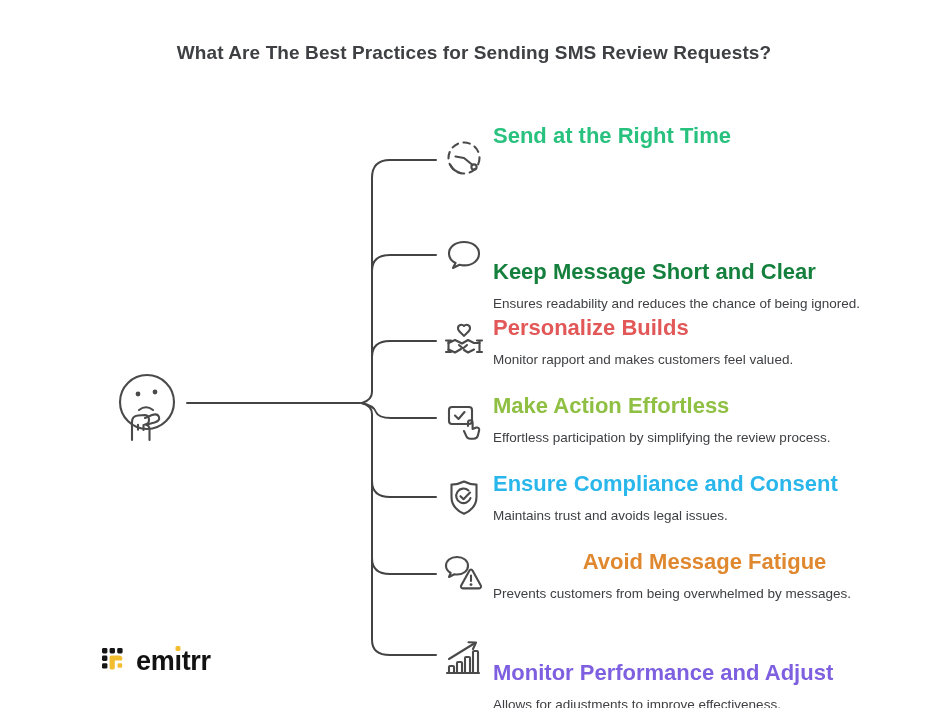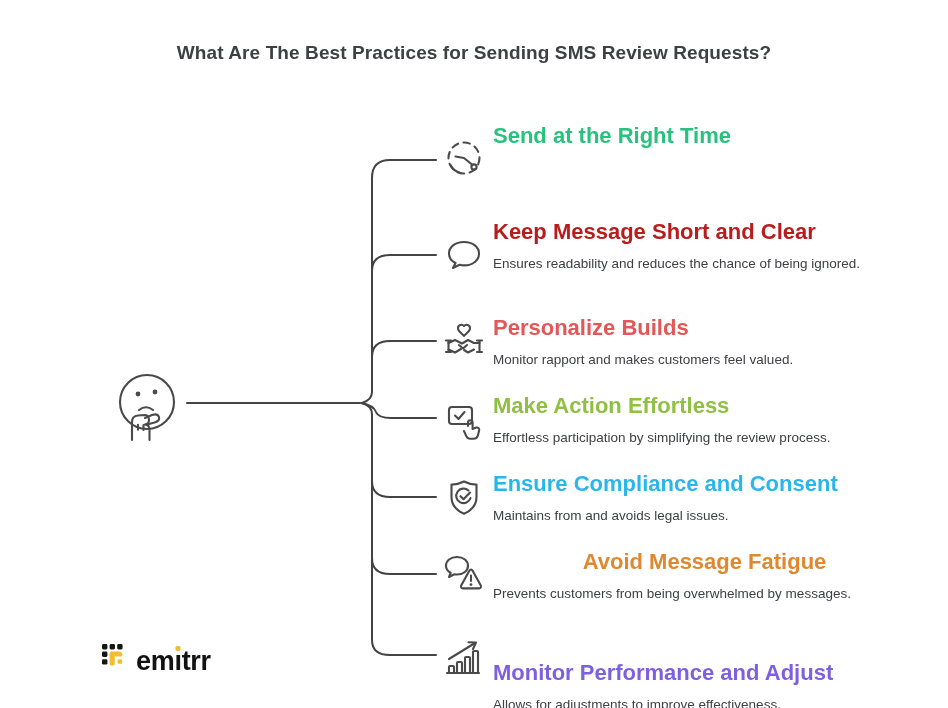--- a/index.html
+++ b/index.html
@@ -17,21 +17,21 @@
   .item .icon{position:absolute;left:0;width:46px;height:46px;}
   .item h2{margin:0 0 0 52px;font-size:22px;line-height:21px;font-weight:700;}
   .item p{margin:12px 0 0 52px;font-size:13.5px;line-height:19px;color:#3f4043;max-width:416px;}
   .i1{top:125px}.i1 .icon{top:12px}
   .i2{top:221px}.i2 .icon{top:11px}
   .i3{top:317px}.i3 .icon{top:2px}
   .i4{top:395px}.i4 .icon{top:3px}
   .i5{top:473px}.i5 .icon{top:2px}
   .i6{top:551px}.i6 .icon{top:0px}
   .i7{top:629px}.i7 .icon{top:5px}
-  .logo{position:absolute;left:102px;top:644px;display:flex;align-items:flex-start;gap:7px;}
+  .logo{position:absolute;left:102px;top:644px;display:flex;align-items:center;gap:7px;}
   .logo-text{font-size:27px;font-weight:700;color:#121212;letter-spacing:-.3px;line-height:34px;}
   .idot{position:relative;display:inline-block;}
   .idot::after{content:"";position:absolute;left:50%;transform:translateX(-50%);top:2px;width:5px;height:5px;background:#f2bd2f;border-radius:1.5px;}
   svg .ln{fill:none;stroke:#434343;stroke-width:2;stroke-linecap:round;}
   svg .ic{fill:none;stroke:#4a4a4a;stroke-width:2.1;stroke-linecap:round;stroke-linejoin:round;}
 </style>
 </head>
 <body>
 
 <div class="stage">
@@ -73,21 +73,21 @@
       <path class="ic" d="M23,21 L14.5,19.5 M23,21 L31,27.5"></path>
       <circle class="ic" cx="33" cy="30" r="2.6" fill="#fff"></circle>
     </svg>
     <h2 style="color: rgb(41, 193, 126);">Send at the Right Time</h2>
   </div>
 
   <div class="item i2">
     <svg class="icon" viewBox="0 0 46 46">
       <path class="ic" d="M23,10 C14,10 8,15 8,21.5 C8,25.5 10.5,29 14.5,31 L12,36 L18.5,32.8 C20,33.2 21.5,33.4 23,33.4 C32,33.4 38,28.2 38,21.5 C38,15 32,10 23,10 Z"></path>
     </svg>
-    <h2 style="color: #b91c1c;">Keep Message Short and Clear</h2>
+    <h2 style="color: #15803d; margin-top: 40px;">Keep Message Short and Clear</h2>
     <p>Ensures readability and reduces the chance of being ignored.</p>
   </div>
 
   <div class="item i3">
     <svg class="icon" viewBox="0 0 46 46">
       <path class="ic" d="M23,17 C21.4,14.8 17,12.4 17,9.2 A3.4,3.4 0 0 1 23,7 A3.4,3.4 0 0 1 29,9.2 C29,12.4 24.6,14.8 23,17 Z"></path>
       <path class="ic" d="M10,21.5 H5 M10,33 H5 M7.5,21.5 V33 M36,21.5 h5 M36,33 h5 M38.5,21.5 V33"></path>
       <path class="ic" d="M7.5,24 L14,21 L21,24.5 L27,21 L33,24 L38.5,24"></path>
       <path class="ic" d="M7.5,30.5 L14,33.5 L20,30 M33,30.5 L27,33.5 L23,31"></path>
       <path class="ic" d="M18,26 l4,3.5 4,-3.5" stroke-width="1.8"></path>
@@ -106,21 +106,21 @@
     <p>Effortless participation by simplifying the review process.</p>
   </div>
 
   <div class="item i5">
     <svg class="icon" viewBox="0 0 46 46">
       <path class="ic" d="M23,6.5 C27,8.6 31,9.6 35.5,9.6 V22 C35.5,30.5 30.5,35.5 23,38.8 C15.5,35.5 10.5,30.5 10.5,22 V9.6 C15,9.6 19,8.6 23,6.5 Z"></path>
       <path class="ic" d="M27.5,15.5 A7.3,7.3 0 1 0 29.5,23"></path>
       <path class="ic" d="M19.5,21.2 l3,3 L29,17.5"></path>
     </svg>
     <h2 style="color: rgb(41, 182, 234);">Ensure Compliance and Consent</h2>
-    <p>Maintains from and avoids legal issues.</p>
+    <p>Maintains trust and avoids legal issues.</p>
   </div>
 
   <div class="item i6">
     <svg class="icon" viewBox="0 0 46 46">
       <path class="ic" d="M16,6 C9.4,6 5,9.8 5,14.7 C5,17.7 6.8,20.3 9.7,21.9 L8,26 L13.4,23.3 C14.2,23.4 15.1,23.5 16,23.5 C22.6,23.5 27,19.7 27,14.7 C27,9.8 22.6,6 16,6 Z"></path>
       <path class="ic" d="M31.5,19.5 L39.8,34.5 C40.5,35.8 39.6,37.4 38.1,37.4 H21.9 C20.4,37.4 19.5,35.8 20.2,34.5 L28.5,19.5 C29.2,18.2 30.8,18.2 31.5,19.5 Z" fill="#fff"></path>
       <path class="ic" d="M30,24.5 v5.5" stroke-width="2.2"></path>
       <circle cx="30" cy="33.6" r="1.4" fill="#4a4a4a"></circle>
     </svg>
     <h2 style="color: rgb(224, 136, 47); text-align: center;">Avoid Message Fatigue</h2>

